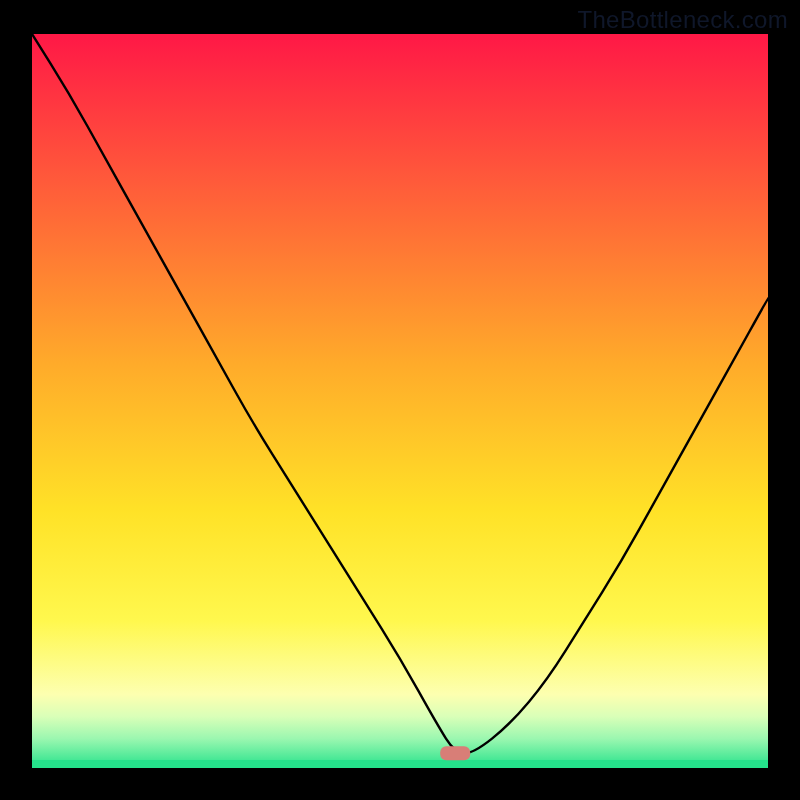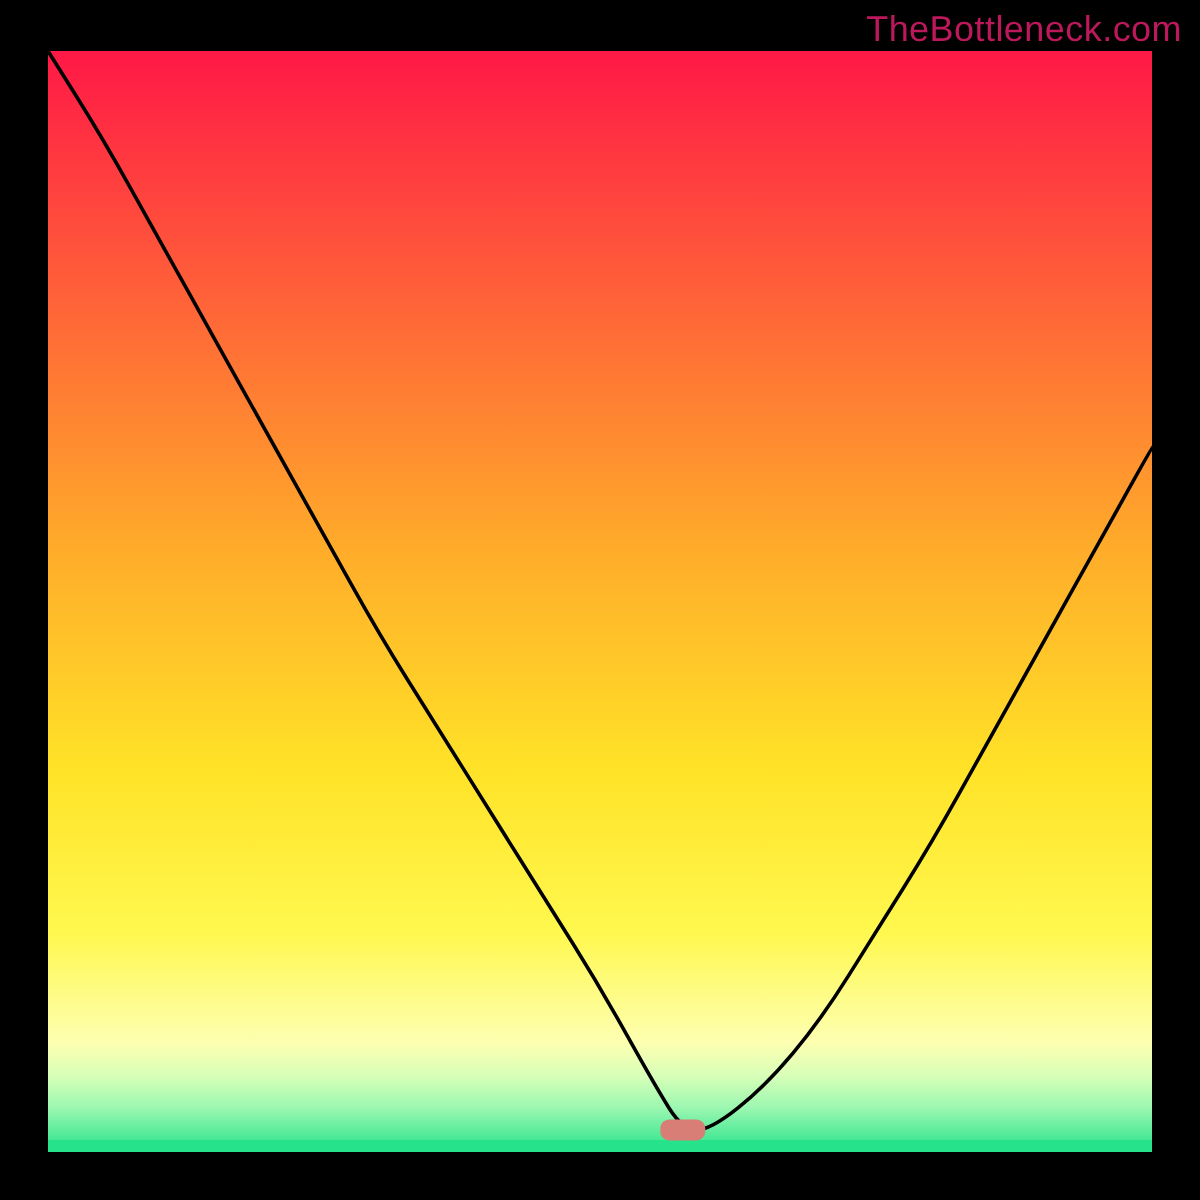--- a/index.html
+++ b/index.html
@@ -11,21 +11,21 @@
   .wrap {
     width: 800px;
     height: 800px;
     position: relative;
   }
   .watermark {
     position: absolute;
     top: 6px;
     right: 12px;
     font-size: 24px;
-    color: #be185d;
+    color: #0f172a;
     letter-spacing: 0.3px;
   }
   svg {
     display: block;
   }
 </style>
 </head>
 <body>
 <div class="wrap">
 

